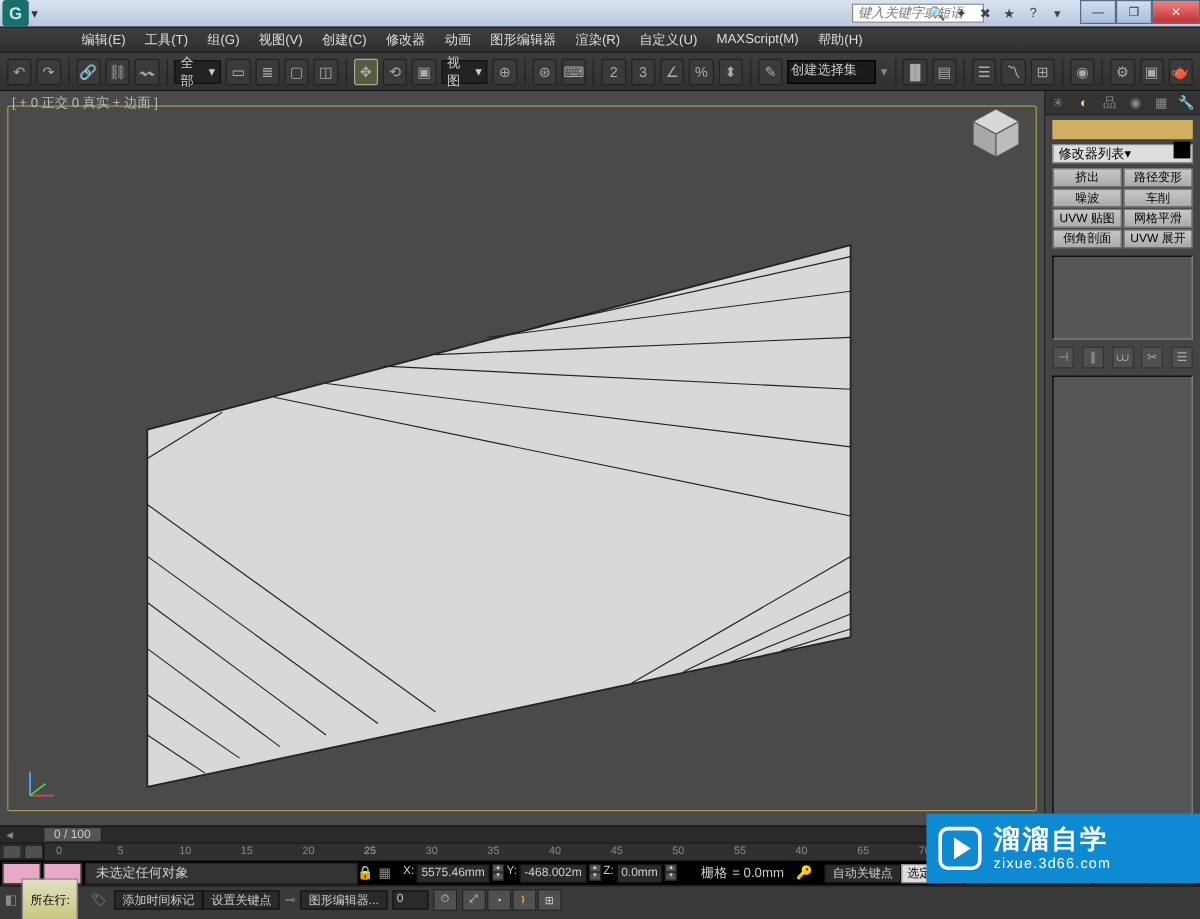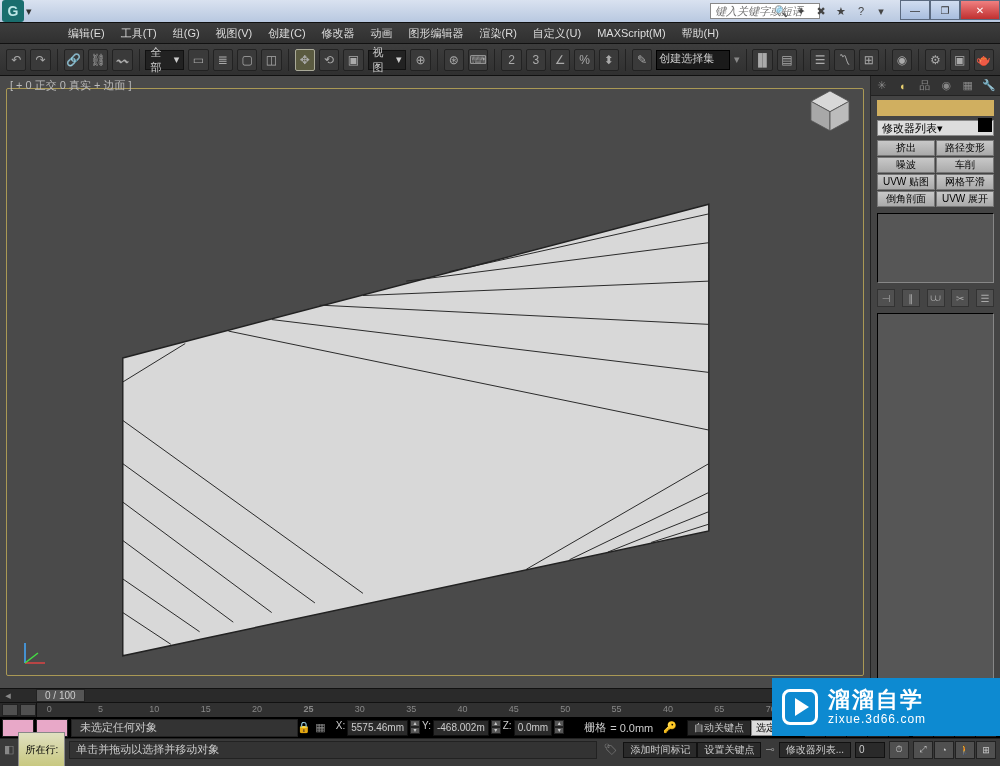--- a/index.html
+++ b/index.html
@@ -347,26 +347,25 @@
         <div class="anim-btn">⟳</div>
       </div>
     </div>
   </div>
 
   <div class="statusbar2">
     <span style="margin-left:4px;color:#888;">◧</span>
     <div class="script-btn">
       <span>所在行:</span>
     </div>
-    <div class="prompt">单击并拖动以选择并移动对象</div>
     <span style="margin:0 6px;color:#888;">🏷</span>
     <div class="autokey">添加时间标记</div>
     <div class="setkey">设置关键点</div>
     <span style="margin:0 4px;color:#888;">⊸</span>
-    <div class="autokey">修改器列表...</div>
+    <div class="autokey">图形编辑器...</div>
     <div class="status-right">
       <div class="coord" style="width:30px;">0</div>
       <div class="anim-btn">⏱</div>
       <div class="anim-btns">
         <div class="anim-btn">⤢</div>
         <div class="anim-btn">◔</div>
         <div class="anim-btn">🚶</div>
         <div class="anim-btn">⊞</div>
       </div>
     </div>

